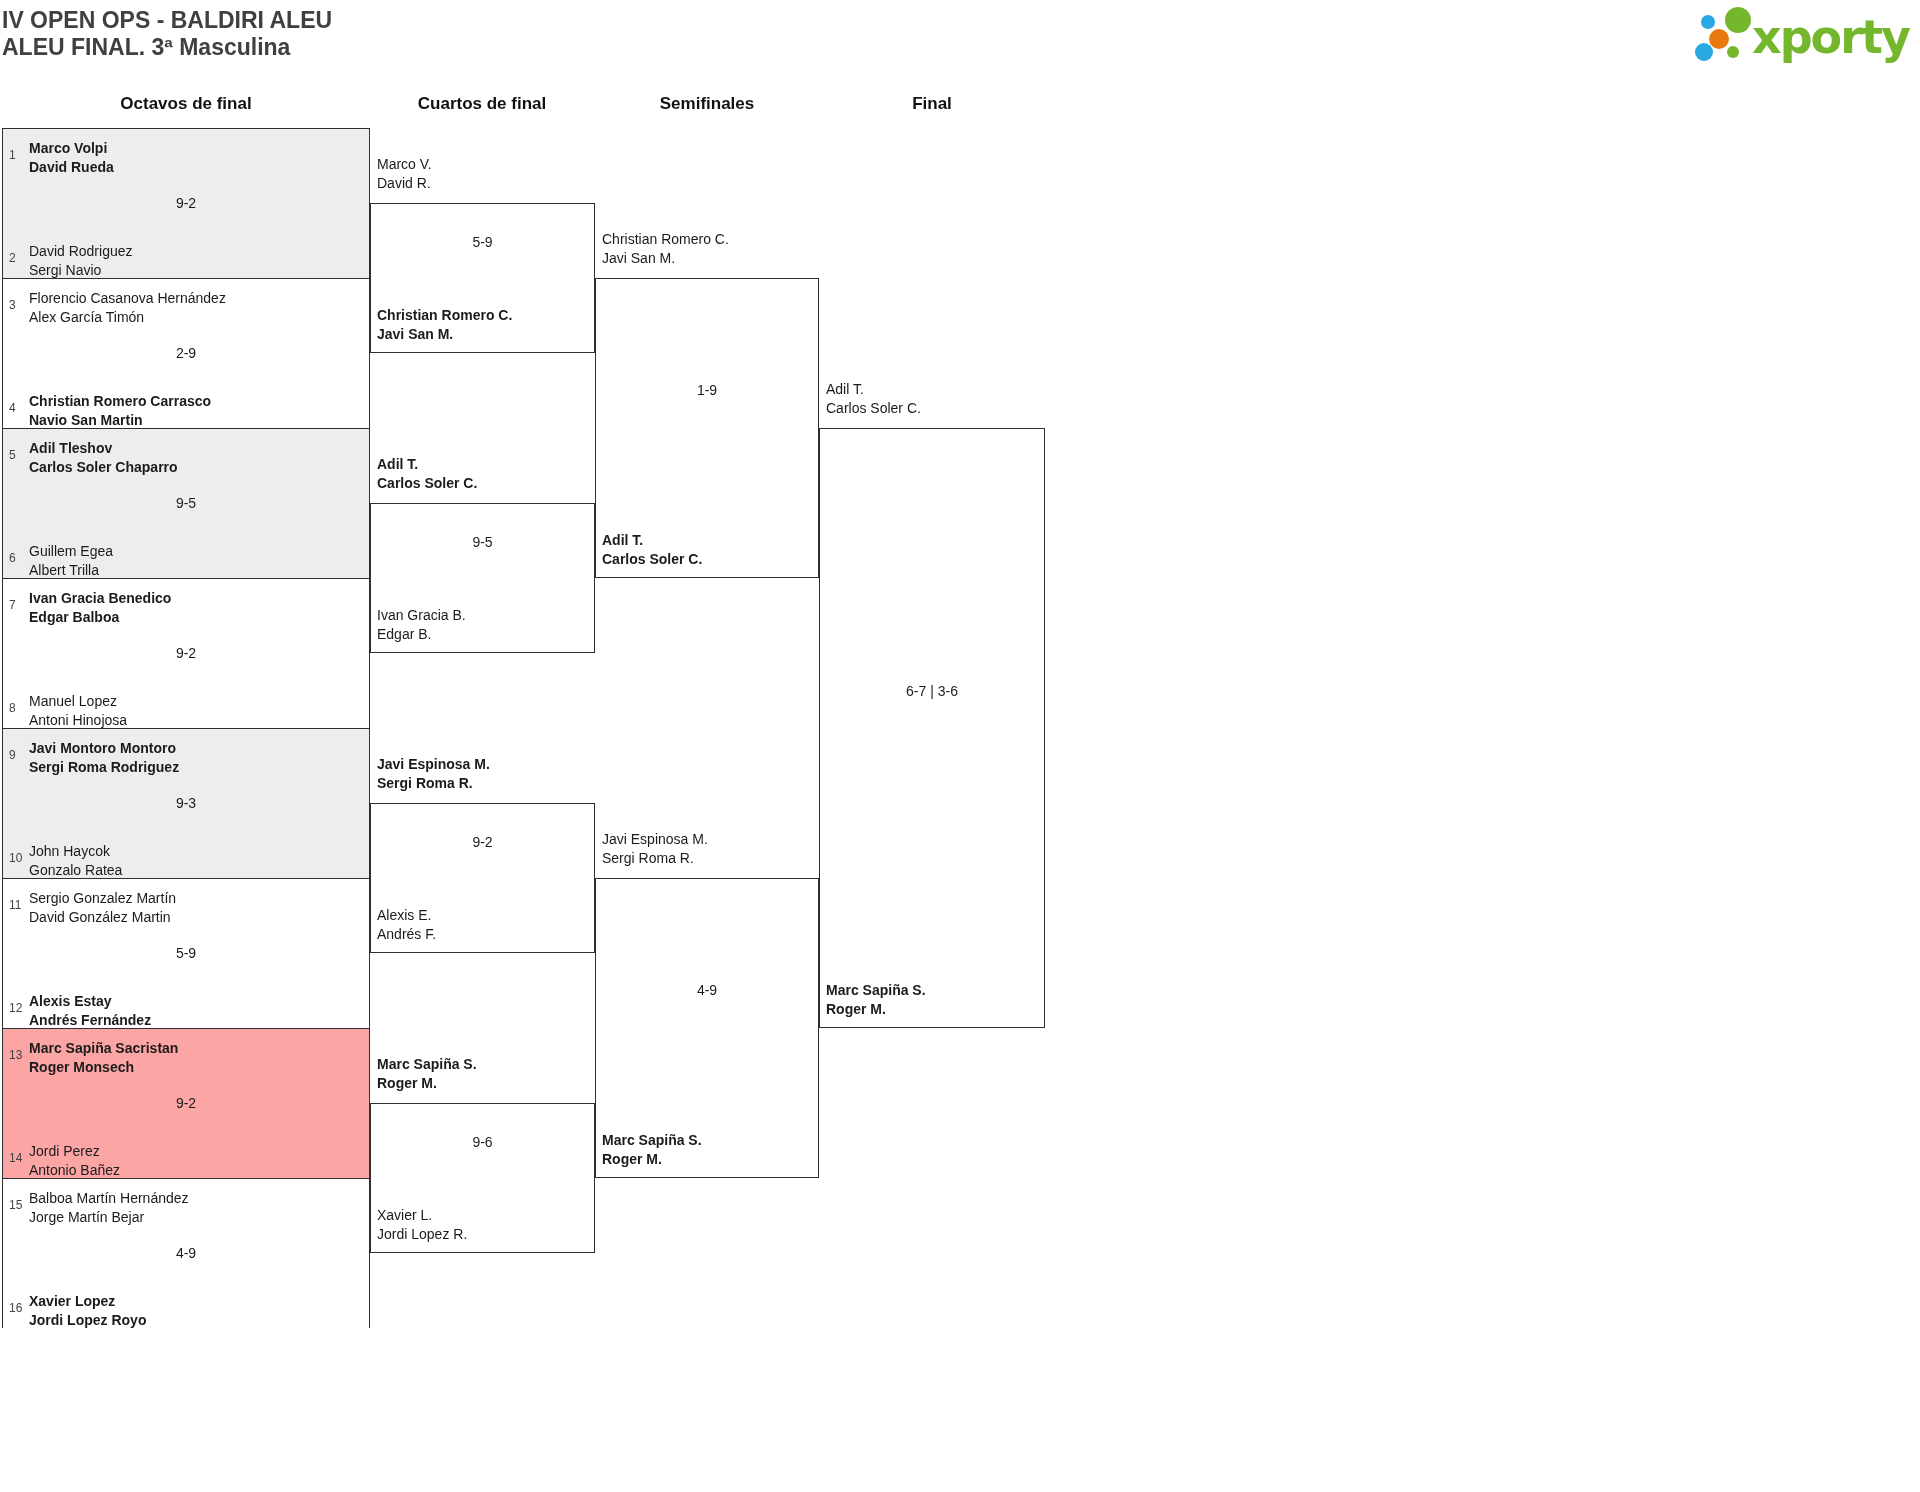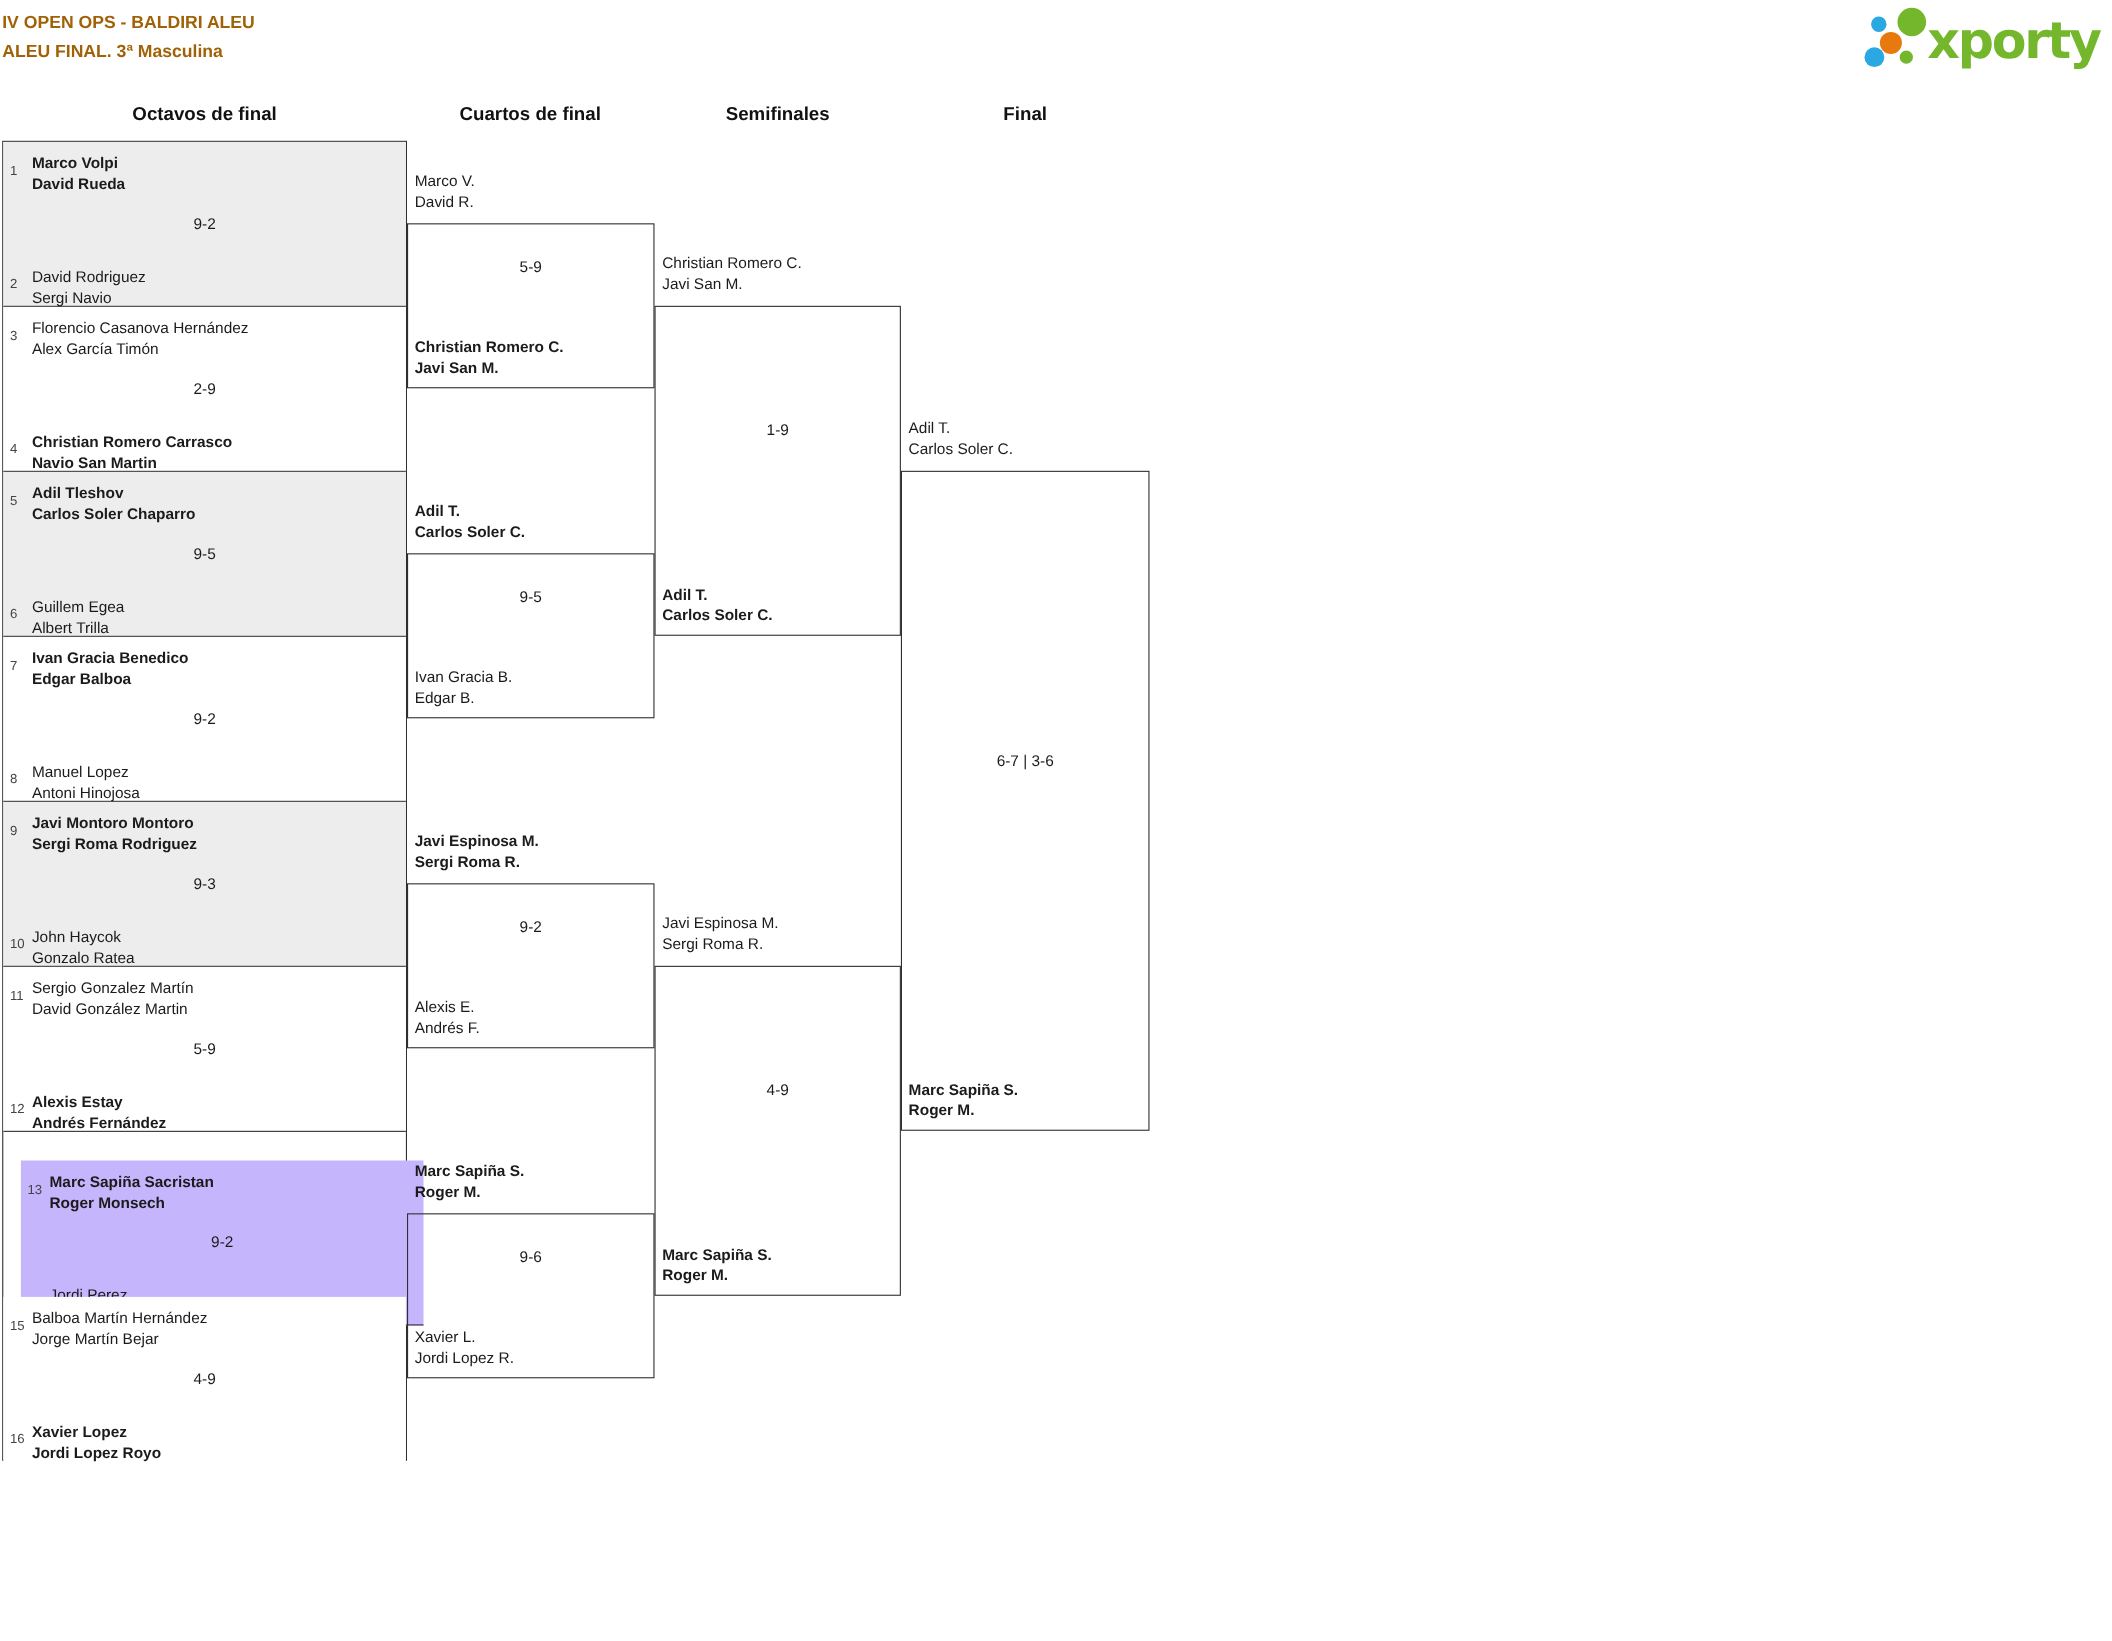--- a/index.html
+++ b/index.html
@@ -3,21 +3,21 @@
 <meta charset="utf-8">
 <style>
   html,body{margin:0;padding:0;}
   body{
     width:1920px;height:1492px;position:relative;overflow:hidden;
     background:#ffffff;
     font-family:"Liberation Sans","DejaVu Sans",sans-serif;
     color:#1b1b1b;
   }
   .abs{position:absolute;}
-  #title{left:2px;top:7px;font-size:16px;line-height:27px;font-weight:700;color:#a16207;}
+  #title{left:2px;top:7px;font-size:23px;line-height:27px;font-weight:700;color:#404040;}
   .round-header{top:94px;width:220px;margin-left:-110px;text-align:center;
     font-size:17px;font-weight:600;color:#111;}
   .oct-match{flex:1 1 0;position:relative;border-bottom:1px solid #2f2f2f;box-sizing:border-box;}
   .oct-match:last-child{border-bottom:none;}
   .oct-match.shaded{background:#ededed;}
   .team{font-size:14px;line-height:19px;white-space:nowrap;}
   .team.bold{font-weight:700;}
   .seed{font-size:12px;color:#444444;line-height:12px;}
   .score{font-size:14px;text-align:center;white-space:nowrap;}
   #logo{left:1692px;top:4px;width:225px;height:66px;text-decoration:none;display:block;}
@@ -120,21 +120,21 @@
           <div>Sergio Gonzalez Martín</div>
           <div>David González Martin</div>
         </div>
         <div class="score" style="position: absolute; left: 0px; top: 66px; width: 100%;">5-9</div>
         <div class="seed" style="position: absolute; left: 6px; top: 123px; width: 18px;">12</div>
         <div class="team bold" style="position: absolute; left: 26px; top: 113px;">
           <div>Alexis Estay</div>
           <div>Andrés Fernández</div>
         </div>
       </div>
-      <div class="oct-match shaded" style="position: absolute; left: 16px; top: 900px; width: 100%; height: 150px; background: #c4b5fd; border-bottom: 1px solid rgb(47, 47, 47); box-sizing: border-box; margin-top: 26px;">
+      <div class="oct-match shaded" style="position: absolute; left: 0px; top: 900px; width: 100%; height: 150px; background: #fca5a5; border-bottom: 1px solid rgb(47, 47, 47); box-sizing: border-box;">
         <div class="seed" style="position: absolute; left: 6px; top: 20px; width: 18px;">13</div>
         <div class="team bold" style="position: absolute; left: 26px; top: 10px;">
           <div>Marc Sapiña Sacristan</div>
           <div>Roger Monsech</div>
         </div>
         <div class="score" style="position: absolute; left: 0px; top: 66px; width: 100%;">9-2</div>
         <div class="seed" style="position: absolute; left: 6px; top: 123px; width: 18px;">14</div>
         <div class="team" style="position: absolute; left: 26px; top: 113px;">
           <div>Jordi Perez</div>
           <div>Antonio Bañez</div>

